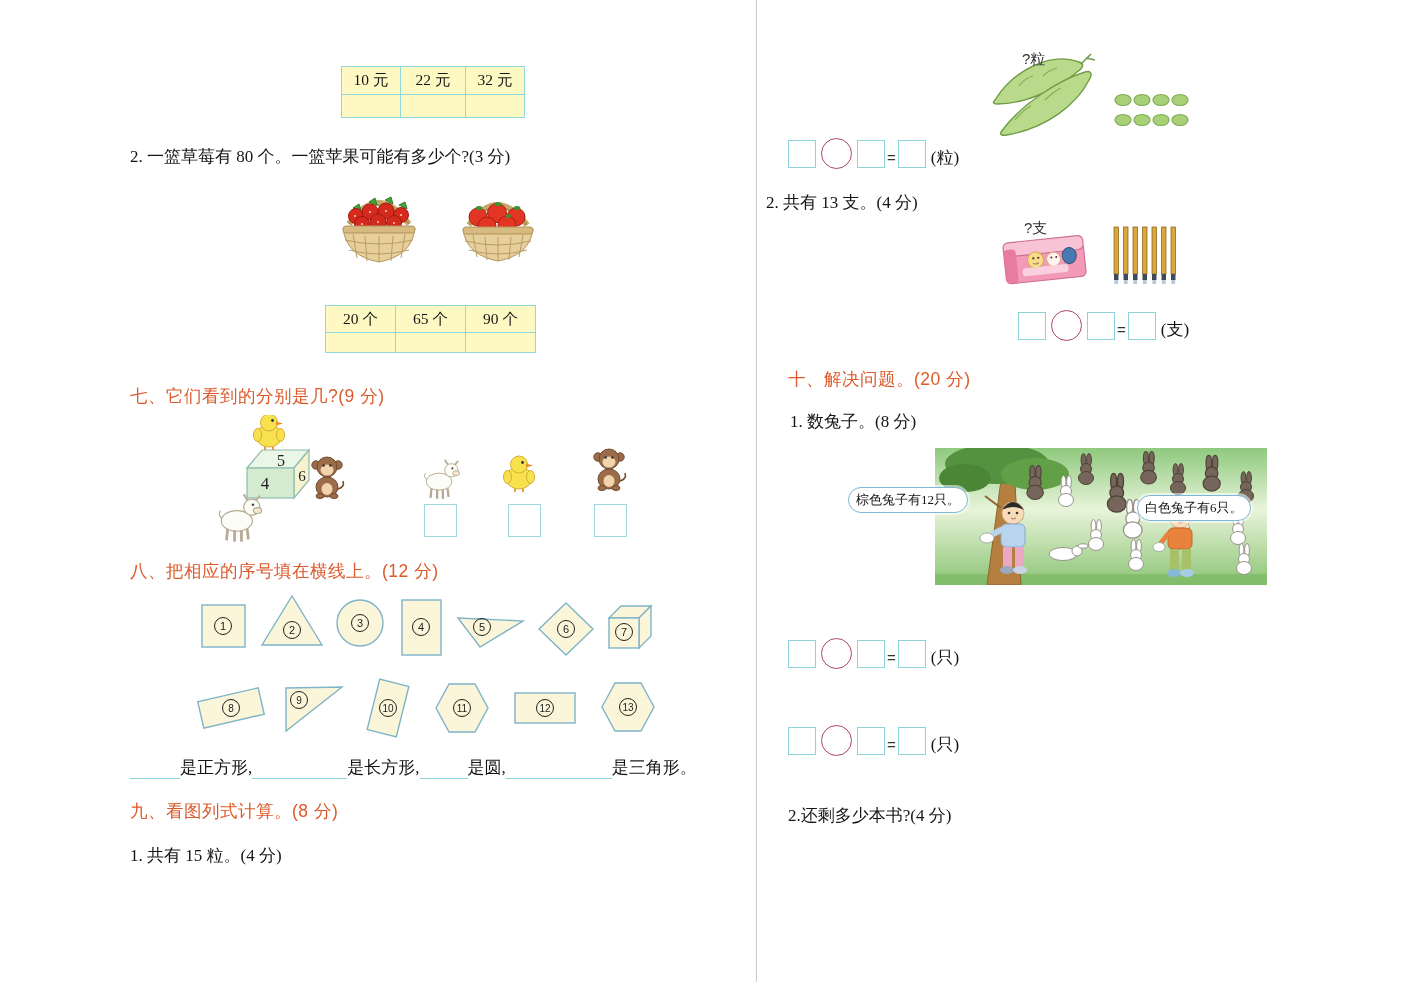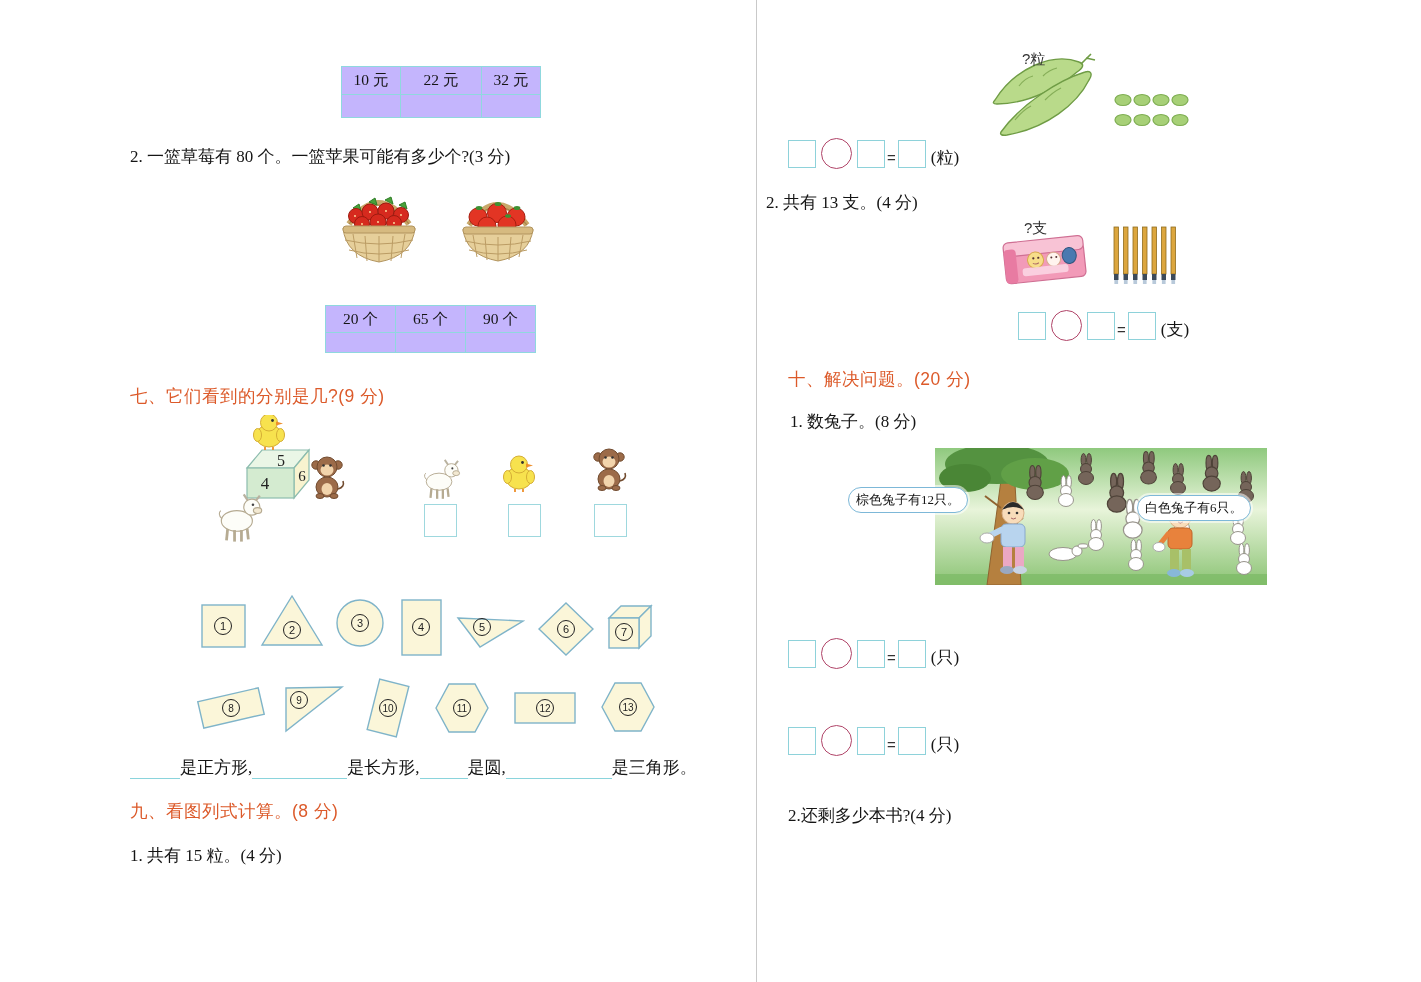--- a/index.html
+++ b/index.html
@@ -4,21 +4,21 @@
 <style>
   *{margin:0;padding:0;box-sizing:border-box}
   html,body{background:#fff}
   body{width:1421px;height:982px;position:relative;font-family:"Liberation Serif","DejaVu Serif",serif;color:#151515}
   .page{position:absolute;left:0;top:0;width:1421px;height:982px;background:#fff;overflow:hidden}
   .abs{position:absolute}
   .divider{position:absolute;left:756px;top:0;width:1px;height:982px;background:#c9c9c9}
   .qtext{font-size:17px;white-space:nowrap}
   .heading{font-family:"Liberation Sans","DejaVu Sans",sans-serif;font-size:17.5px;color:#dc5a2a;white-space:nowrap;letter-spacing:.5px}
   table.anst{border-collapse:collapse;table-layout:fixed}
-  table.anst td{border:1px solid #8fd8de;text-align:center;font-size:15.5px;background:#c4b5fd}
+  table.anst td{border:1px solid #8fd8de;text-align:center;font-size:15.5px;background:#fef9c3}
   .eq{display:flex;align-items:flex-start;gap:5px}
   .eqbox{width:28px;height:28px;border:1px solid #8ed2da;background:#fff;display:inline-block}
   .eqcircle{width:31px;height:31px;border:1.4px solid #b04468;border-radius:50%;display:inline-block;margin-top:-2px}
   .eqeq{font-size:15px;color:#333;margin:9px -3px 0 -3px;font-family:"Liberation Sans",sans-serif}
   .equnit{font-size:17px;margin-top:6px}
   .ansbox{position:absolute;width:33px;height:33px;border:1px solid #9ed8de;background:#fff}
   .fillline{font-size:17px;white-space:nowrap}
   .blankline{display:inline-block;border-bottom:1.2px solid #8ad4dc;height:17px;vertical-align:bottom}
   .bubble{position:absolute;background:#fff;border:1.4px solid #7db8d8;border-radius:16px;display:flex;align-items:center;justify-content:center;font-size:13px;white-space:nowrap;padding:3px 7px;box-shadow:0 0 0 2px rgba(255,255,255,.55)}
   .handlabel{position:absolute;font-size:15px;color:#333;white-space:nowrap;font-family:"Liberation Sans",sans-serif}
@@ -75,21 +75,21 @@
       </g>
     </defs>
   </svg>
 
   <div class="divider"></div>
 
   <table class="anst abs" style="left:341px;top:66px">
     <tbody>
         <tr style="height:28px">
       <td style="width:59px">10 元</td>
-      <td style="width:81px">22 元</td>
+      <td style="width:65px">22 元</td>
       <td style="width:59px">32 元</td>
     </tr>
     <tr style="height:23px">
       <td></td>
       <td></td>
       <td></td>
     </tr>
   </tbody>
     </table>
 
@@ -187,20 +187,21 @@
     <use href="#goat" transform="translate(20,76) scale(1.15)"></use>
 
     <use href="#goat" transform="translate(226,42) scale(0.95)"></use>
     <use href="#chick" transform="translate(308,40)"></use>
     <use href="#monkey" transform="translate(394,32)"></use>
   </svg>
   <div class="ansbox" style="left:424px;top:504px"></div>
   <div class="ansbox" style="left:508px;top:504px"></div>
   <div class="ansbox" style="left:594px;top:504px"></div>
 
+  <div class="abs heading" style="left:130px;top:559px">八、把相应的序号填在横线上。(12 分)</div>
 
   <svg class="abs" style="left:195px;top:592px" width="475" height="70" viewBox="0 0 475 70">
     <g fill="#fbf6d9" stroke="#7fb4c9" stroke-width="1.4">
       <rect x="7" y="13" width="43" height="42"></rect>
       <polygon points="97,4 67,53 127,53"></polygon>
       <circle cx="165" cy="31" r="23"></circle>
       <rect x="207" y="8" width="39" height="55"></rect>
       <polygon points="263,26 328,29 285,55"></polygon>
       <polygon points="371,11 398,37 371,63 344,37"></polygon>
       <polygon points="414,26 426,14 456,14 444,26"></polygon>

